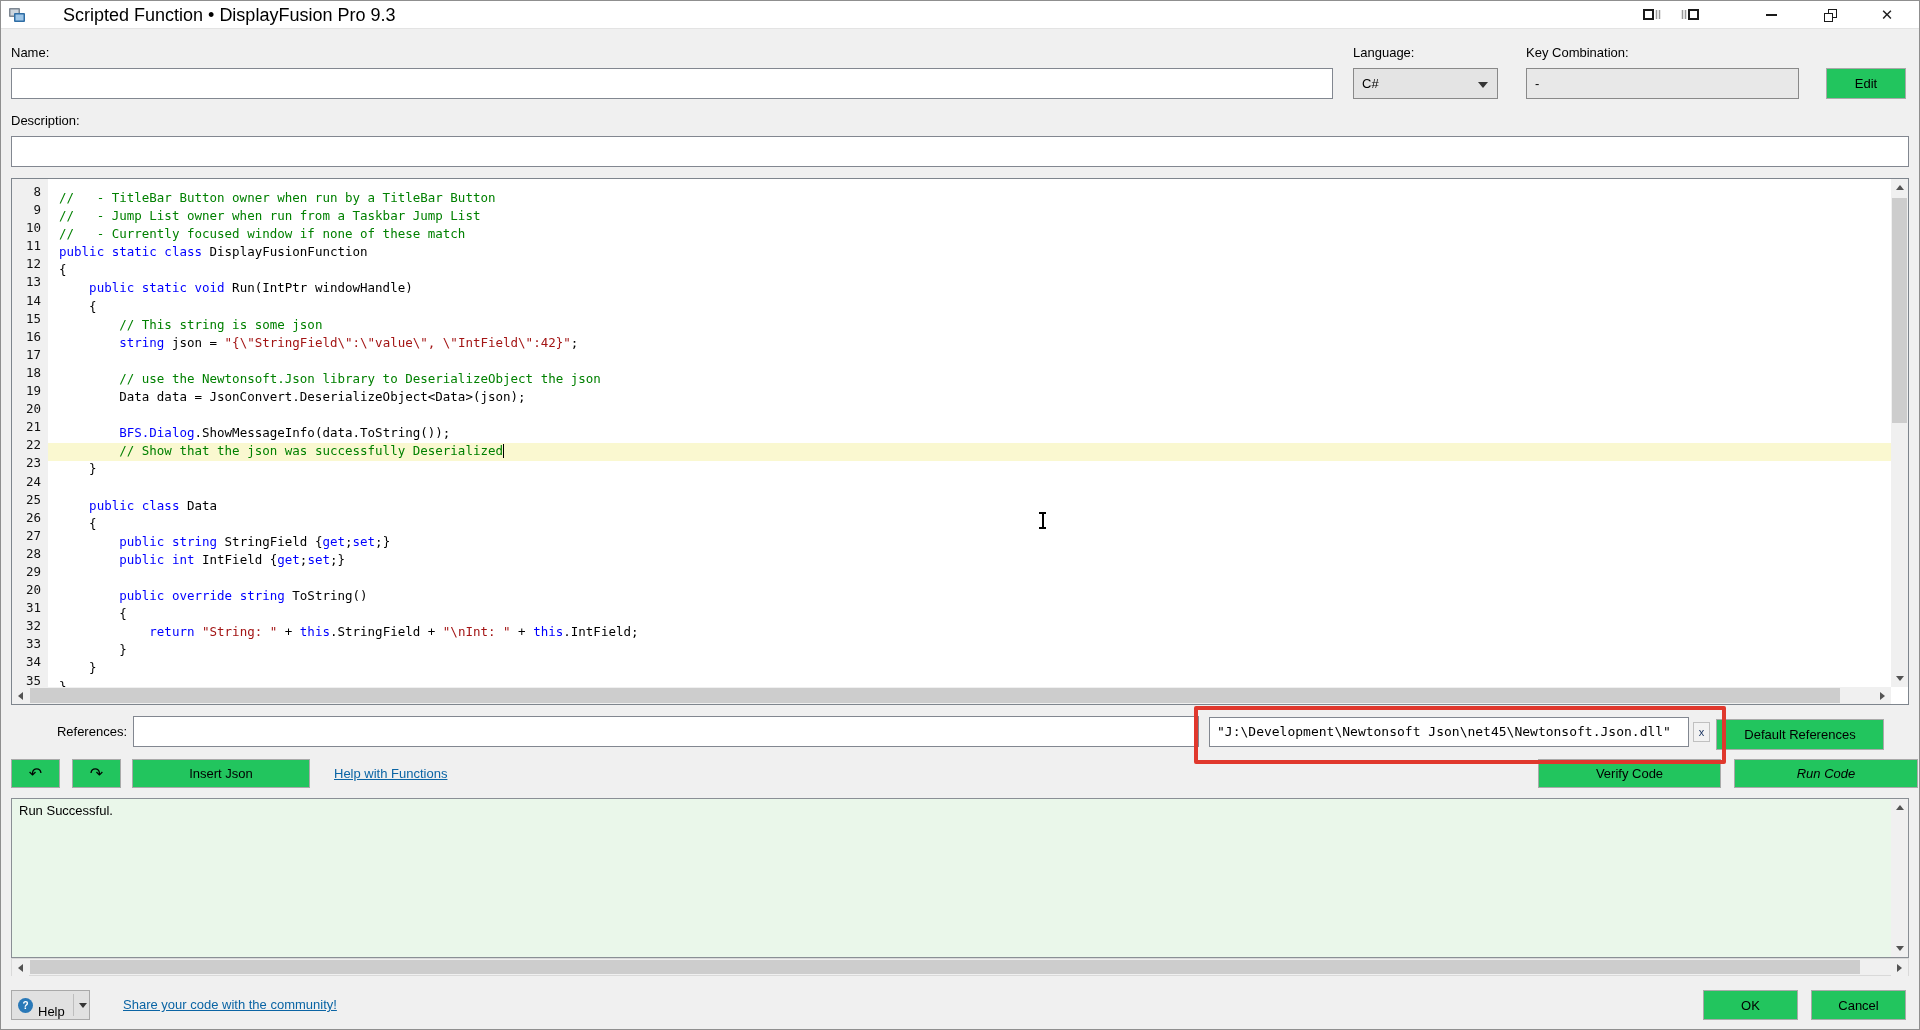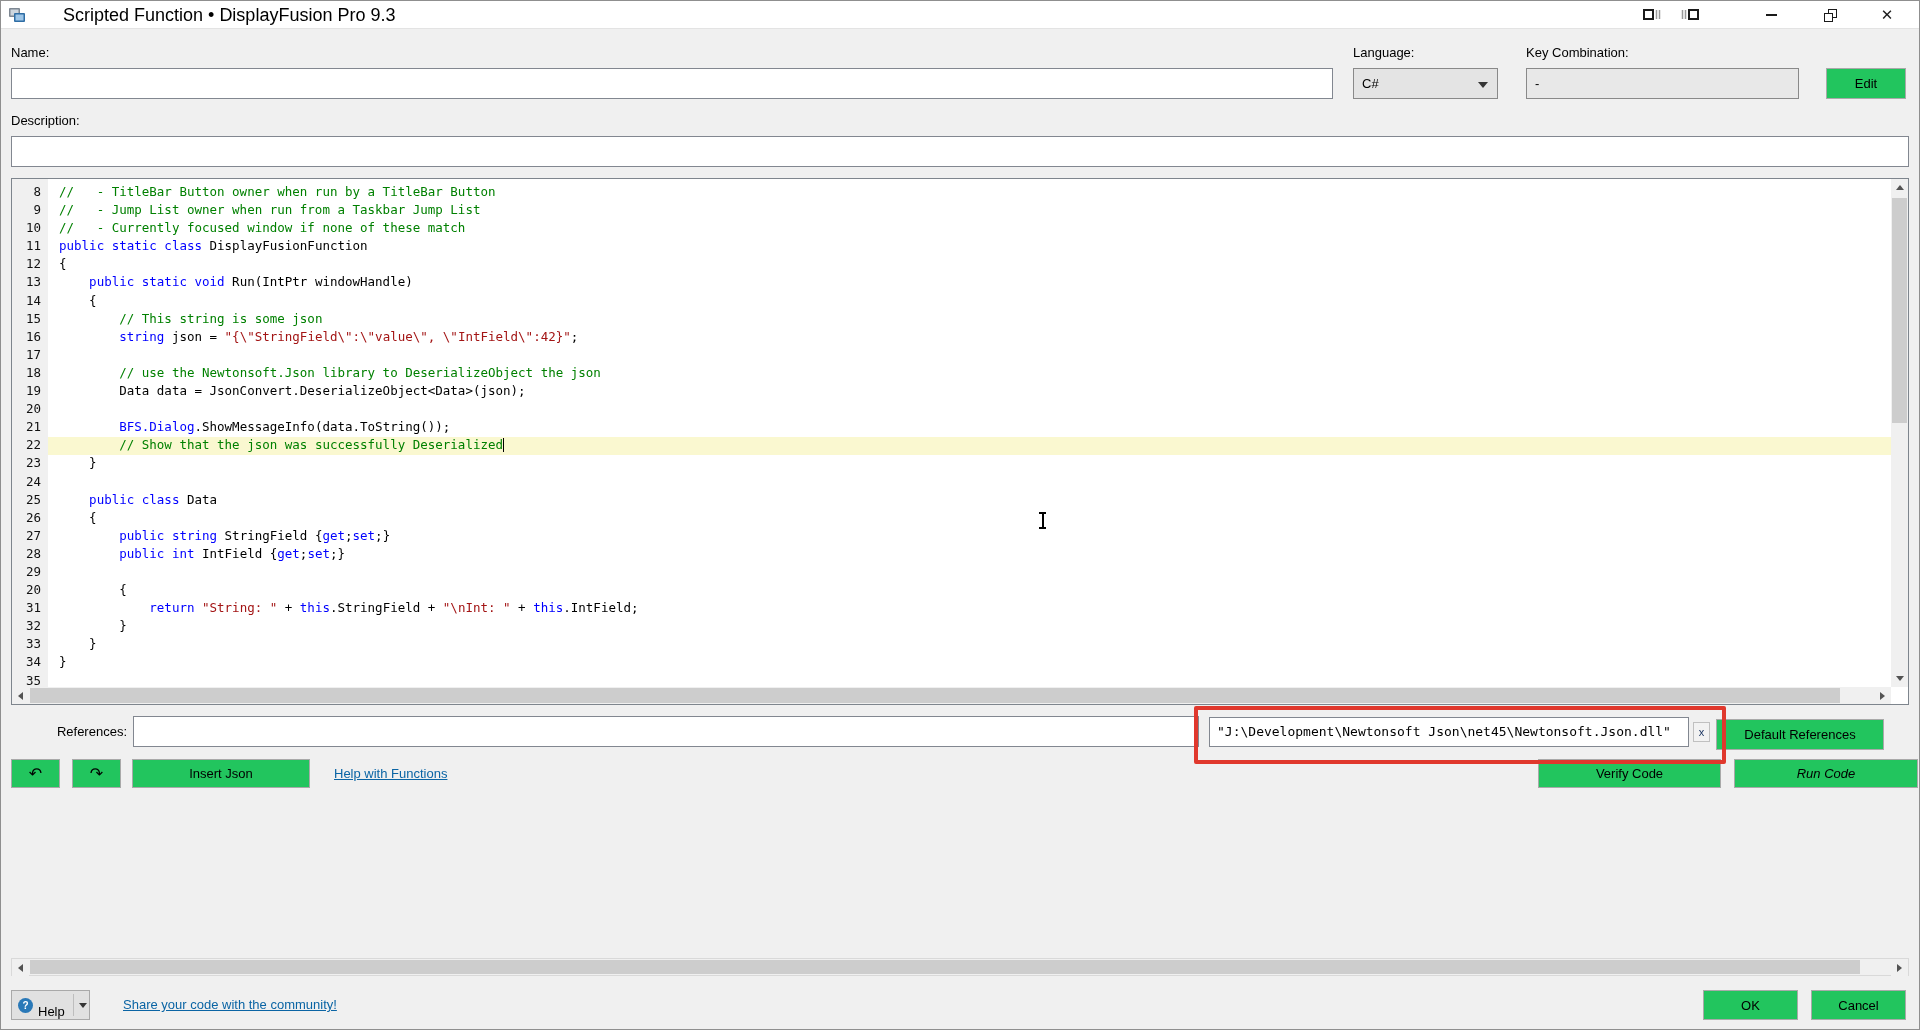--- a/index.html
+++ b/index.html
@@ -26,21 +26,21 @@
   .tb { position:absolute; background:#fff; border:1px solid #828790; }
   input.tb { font-family:"Liberation Sans",sans-serif; font-size:13px; padding:0 6px; outline:none; }
   .combo { position:absolute; background:#e4e4e4; border:1px solid #898989; display:flex; align-items:center; font-size:13px; padding:0 8px; }
   .combo .tri { position:absolute; right:9px; top:13px; width:0; height:0; border-left:5px solid transparent; border-right:5px solid transparent; border-top:6px solid #353535; }
   .btn { position:absolute; background:#22c55e; border:1px solid #a9a9a9; font-size:13px; display:flex; align-items:center; justify-content:center; cursor:default; }
 
   
   .codew { position:absolute; left:10px; top:177px; width:1898px; height:527px; background:#fff; border:1px solid #7e858d; }
   .gutter { position:absolute; left:0; top:0; width:36px; height:508px; background:#f0f0f0; padding-top:5px; }
   .ln { height:18.1px; font-family:"DejaVu Sans Mono", monospace; font-size:12.5px; text-align:right; padding-right:7px; color:#111; }
-  .codecol { position:absolute; left:36px; top:0; width:1843px; height:508px; padding-top:5px; overflow:hidden; }
+  .codecol { position:absolute; left:36px; top:0; width:1843px; height:508px; padding-top:11px; overflow:hidden; }
   .code-line { height:18.1px; font-family:"DejaVu Sans Mono", monospace; font-size:12.5px; white-space:pre; padding-left:11px; }
   .code-line.hl { background:#faf8d0; }
   .kw { color:#0000ff; } .cm { color:#008000; } .st { color:#a31515; } .pl { color:#000; } .bf { color:#0000ff; }
   .caret { display:inline-block; width:1px; height:14px; background:#000; vertical-align:text-bottom; }
 
   
   .sb-v { position:absolute; background:#f0f0f0; width:17px; }
   .sb-h { position:absolute; background:#f0f0f0; height:17px; }
   .sb-box { position:absolute; width:17px; height:17px; display:flex; align-items:center; justify-content:center; background:#f0f0f0; }
   .t-up { width:0; height:0; border-left:4px solid transparent; border-right:4px solid transparent; border-bottom:5px solid #535353; }
@@ -182,20 +182,21 @@
         <div class="code-line"></div>
         <div class="code-line"><span class="pl">        </span><span class="bf">BFS.Dialog</span><span class="pl">.ShowMessageInfo(data.ToString());</span></div>
         <div class="code-line hl"><span class="pl">        </span><span class="cm">// Show that the json was successfully Deserialized</span><span class="caret"></span></div>
         <div class="code-line"><span class="pl">    }</span></div>
         <div class="code-line"></div>
         <div class="code-line"><span class="pl">    </span><span class="kw">public class</span><span class="pl"> Data</span></div>
         <div class="code-line"><span class="pl">    {</span></div>
         <div class="code-line"><span class="pl">        </span><span class="kw">public string</span><span class="pl"> StringField {</span><span class="kw">get</span><span class="pl">;</span><span class="kw">set</span><span class="pl">;}</span></div>
         <div class="code-line"><span class="pl">        </span><span class="kw">public int</span><span class="pl"> IntField {</span><span class="kw">get</span><span class="pl">;</span><span class="kw">set</span><span class="pl">;}</span></div>
         <div class="code-line"></div>
+        <div class="code-line"><span class="pl">        </span><span class="kw">public override string</span><span class="pl"> ToString()</span></div>
         <div class="code-line"><span class="pl">        {</span></div>
         <div class="code-line"><span class="pl">            </span><span class="kw">return</span><span class="pl"> </span><span class="st">"String: "</span><span class="pl"> + </span><span class="kw">this</span><span class="pl">.StringField + </span><span class="st">"\nInt: "</span><span class="pl"> + </span><span class="kw">this</span><span class="pl">.IntField;</span></div>
         <div class="code-line"><span class="pl">        }</span></div>
         <div class="code-line"><span class="pl">    }</span></div>
         <div class="code-line"><span class="pl">}</span></div>
       </div>
 
     <div class="sb-v" style="right:0; top:0; height:508px;">
       <div class="sb-box" style="top:0; right:0;">
           <div class="t-up"></div>
@@ -230,20 +231,31 @@
     <span class="arrow-glyph">↶</span>
   </div>
   <div class="btn" style="left:71px; top:758px; width:49px; height:29px;">
     <span class="arrow-glyph">↷</span>
   </div>
   <div class="btn" style="left:131px; top:758px; width:178px; height:29px;">Insert Json</div>
   <a class="link" style="left:333px; top:765px;">Help with Functions</a>
   <div class="btn" style="left:1537px; top:758px; width:183px; height:29px;">Verify Code</div>
   <div class="btn" style="left:1733px; top:758px; width:184px; height:29px;font-style:italic;">Run Code</div>
 
+  <div class="output">
+    <div class="msg">Run Successful.</div>
+    <div class="sb-v" style="right:0; top:0; height:158px;">
+      <div class="sb-box" style="top:0; right:0;">
+          <div class="t-up"></div>
+        </div>
+      <div class="sb-box" style="bottom:0; right:0;">
+          <div class="t-dn"></div>
+        </div>
+    </div>
+  </div>
   <div class="sb-h" style="left:10px; top:957px; width:1898px; height:18px; border:1px solid #d9d9d9;">
     <div class="sb-box" style="left:0; top:0;">
         <div class="t-lf"></div>
       </div>
     <div class="thumb" style="left:18px; top:1px; height:14px; width:1830px;"></div>
     <div class="sb-box" style="right:0; top:0;">
         <div class="t-rt"></div>
       </div>
   </div>
 

